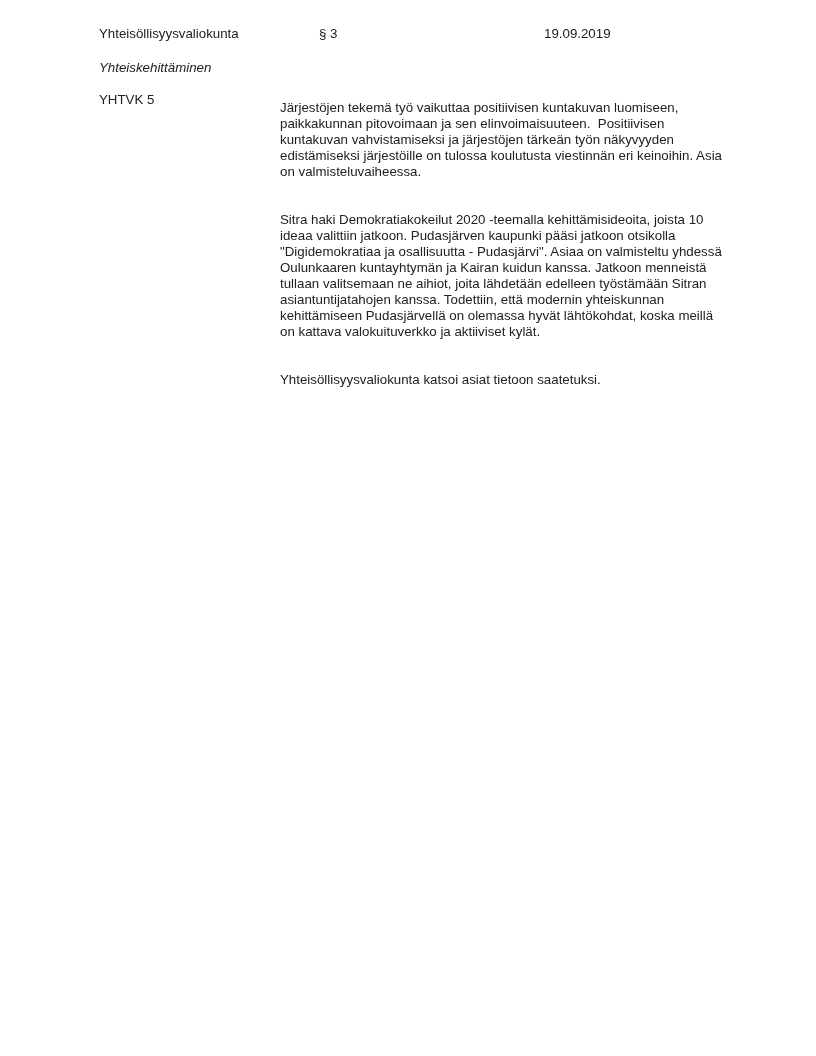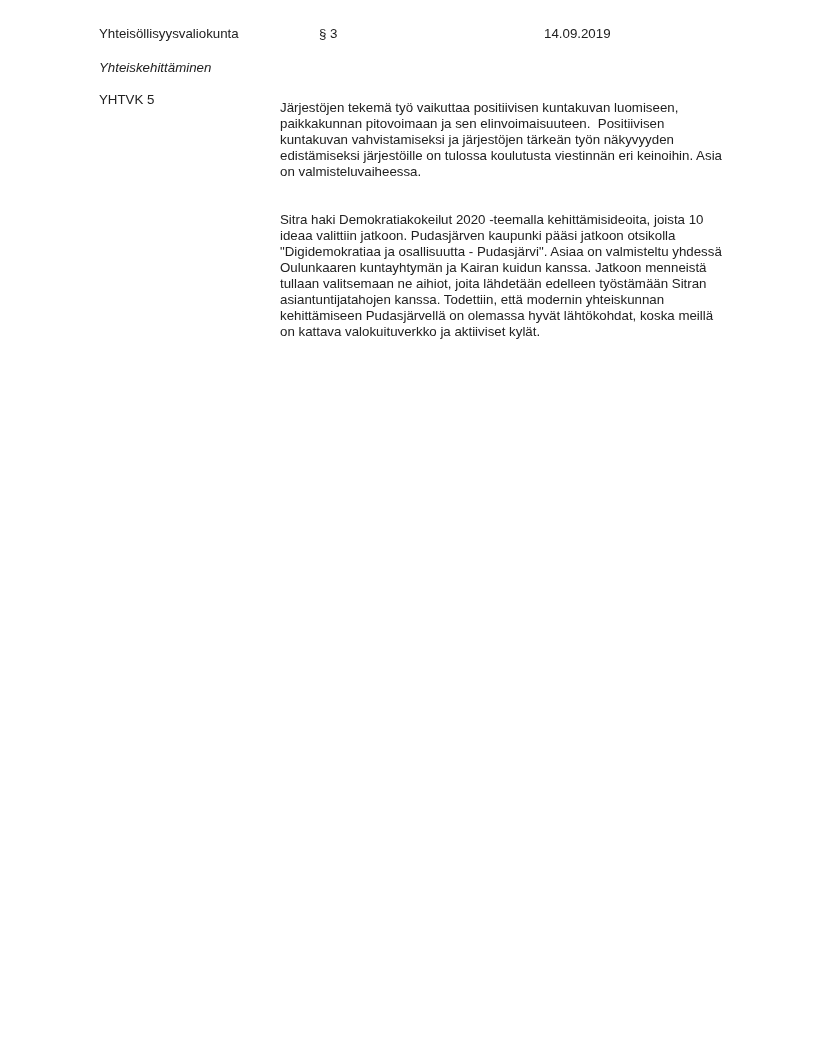--- a/index.html
+++ b/index.html
@@ -59,35 +59,36 @@
 </style>
 </head>
 <body>
 
 <div class="page">
 
   <span class="header-committee">Yhteisöllisyysvaliokunta</span>
 
   <span class="header-section">§ 3</span>
 
-  <span class="header-date">14.09.2019</span>
+  <span class="header-date">19.09.2019</span>
 
   <div class="subject-line">Yhteiskehittäminen</div>
 
   <div class="item-code">YHTVK 5</div>
 
   <div class="body-column">
     <p>Järjestöjen tekemä työ vaikuttaa positiivisen kuntakuvan luomiseen,
 paikkakunnan pitovoimaan ja sen elinvoimaisuuteen.  Positiivisen
 kuntakuvan vahvistamiseksi ja järjestöjen tärkeän työn näkyvyyden
 edistämiseksi järjestöille on tulossa koulutusta viestinnän eri keinoihin. Asia
 on valmisteluvaiheessa.</p>
     <p>Sitra haki Demokratiakokeilut 2020 -teemalla kehittämisideoita, joista 10
 ideaa valittiin jatkoon. Pudasjärven kaupunki pääsi jatkoon otsikolla
 "Digidemokratiaa ja osallisuutta - Pudasjärvi". Asiaa on valmisteltu yhdessä
 Oulunkaaren kuntayhtymän ja Kairan kuidun kanssa. Jatkoon menneistä
 tullaan valitsemaan ne aihiot, joita lähdetään edelleen työstämään Sitran
 asiantuntijatahojen kanssa. Todettiin, että modernin yhteiskunnan
 kehittämiseen Pudasjärvellä on olemassa hyvät lähtökohdat, koska meillä
 on kattava valokuituverkko ja aktiiviset kylät.</p>
+    <p>Yhteisöllisyysvaliokunta katsoi asiat tietoon saatetuksi.</p>
   </div>
 
 </div>
 
 </body></html>

